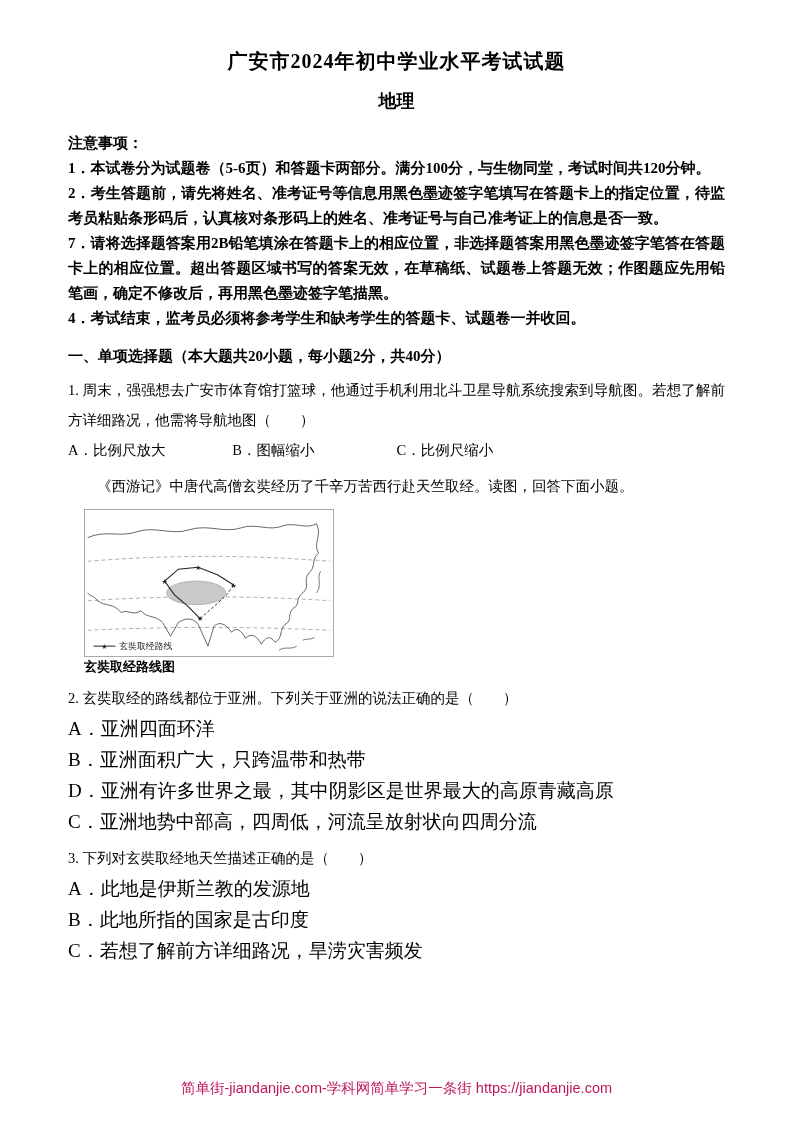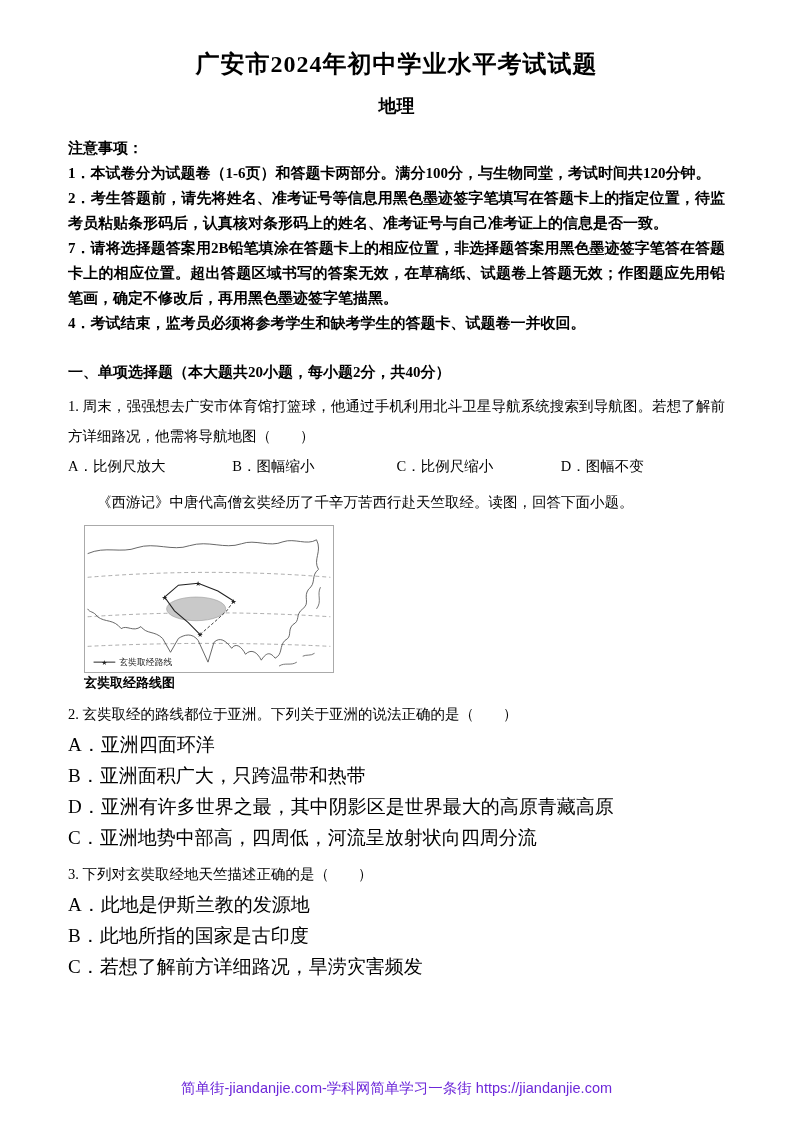--- a/index.html
+++ b/index.html
@@ -6,27 +6,27 @@
   html, body { background: #ffffff; }
   body {
     width: 793px; height: 1122px;
     position: relative;
     overflow: hidden;
     font-family: "Liberation Serif", "DejaVu Serif", serif;
     color: #000;
   }
   .page { padding: 48px 68px 0 68px; }
 
-  .title { text-align: center; font-size: 24px; font-weight: bold; letter-spacing: 1px; }
+  .title { text-align: center; font-size: 20px; font-weight: bold; letter-spacing: 1px; }
   .subject { text-align: center; font-size: 18px; font-weight: bold; margin-top: 14px; }
 
   .notice { margin-top: 18px; font-size: 15px; font-weight: bold; line-height: 25px; }
   .notice p { text-align: justify; font-family: Liberation Serif, serif; }
 
-  .section-title { font-size: 15px; font-weight: bold; margin-top: 23px; line-height: 26px; }
+  .section-title { font-size: 15px; font-weight: bold; margin-top: 12px; line-height: 26px; }
 
   .q-stem { font-size: 14.5px; line-height: 30px; margin-top: 6px; text-align: justify; }
   .opt-row {
     display: grid;
     grid-template-columns: repeat(4, 1fr);
     font-size: 14.5px; line-height: 30px;
   }
   .opt-list p { font-size: 19px; line-height: 31px; }
 
   .passage { font-size: 14.5px; line-height: 30px; margin-top: 6px; text-indent: 2em; }
@@ -45,35 +45,34 @@
 </head>
 <body>
 
 <div class="page">
 
   <h1 class="title">广安市2024年初中学业水平考试试题</h1>
   <h2 class="subject">地理</h2>
 
   <div class="notice">
     <p>注意事项：</p>
-    <p>1．本试卷分为试题卷（1-6页）和答题卡两部分。满分100分，与生物同堂，考试时间共120分钟。</p>
+    <p>1．本试卷分为试题卷（5-6页）和答题卡两部分。满分100分，与生物同堂，考试时间共120分钟。</p>
     <p>2．考生答题前，请先将姓名、准考证号等信息用黑色墨迹签字笔填写在答题卡上的指定位置，待监考员粘贴条形码后，认真核对条形码上的姓名、准考证号与自己准考证上的信息是否一致。</p>
     <p>7．请将选择题答案用2B铅笔填涂在答题卡上的相应位置，非选择题答案用黑色墨迹签字笔答在答题卡上的相应位置。超出答题区域书写的答案无效，在草稿纸、试题卷上答题无效；作图题应先用铅笔画，确定不修改后，再用黑色墨迹签字笔描黑。</p>
     <p>4．考试结束，监考员必须将参考学生和缺考学生的答题卡、试题卷一并收回。</p>
   </div>
 
   <p class="section-title">一、单项选择题（本大题共20小题，每小题2分，共40分）</p>
 
   <div>
     <p class="q-stem">1. 周末，强强想去广安市体育馆打篮球，他通过手机利用北斗卫星导航系统搜索到导航图。若想了解前方详细路况，他需将导航地图（　　）</p>
     <div class="opt-row">
       <span>A．比例尺放大</span>
       <span>B．图幅缩小</span>
       <span>C．比例尺缩小</span>
-      <span>D．图幅不变</span>
     </div>
   </div>
 
   <p class="passage">《西游记》中唐代高僧玄奘经历了千辛万苦西行赴天竺取经。读图，回答下面小题。</p>
 
   <div class="map-block">
     <svg class="map-frame" width="250" height="148" viewBox="0 0 250 148">
 
       <g stroke="#888" stroke-width="0.7" fill="none" stroke-dasharray="4 3">
         <path d="M 2,52 Q 125,42 248,52"></path>
@@ -132,13 +131,13 @@
     <p class="q-stem">3. 下列对玄奘取经地天竺描述正确的是（　　）</p>
     <div class="opt-list">
       <p>A．此地是伊斯兰教的发源地</p>
       <p>B．此地所指的国家是古印度</p>
       <p>C．若想了解前方详细路况，旱涝灾害频发</p>
     </div>
   </div>
 
 </div>
 
-<p class="footer" style="color: #6d28d9;">简单街-jiandanjie.com-学科网简单学习一条街 https://jiandanjie.com</p>
+<p class="footer" style="color: #be185d;">简单街-jiandanjie.com-学科网简单学习一条街 https://jiandanjie.com</p>
 
 </body></html>

